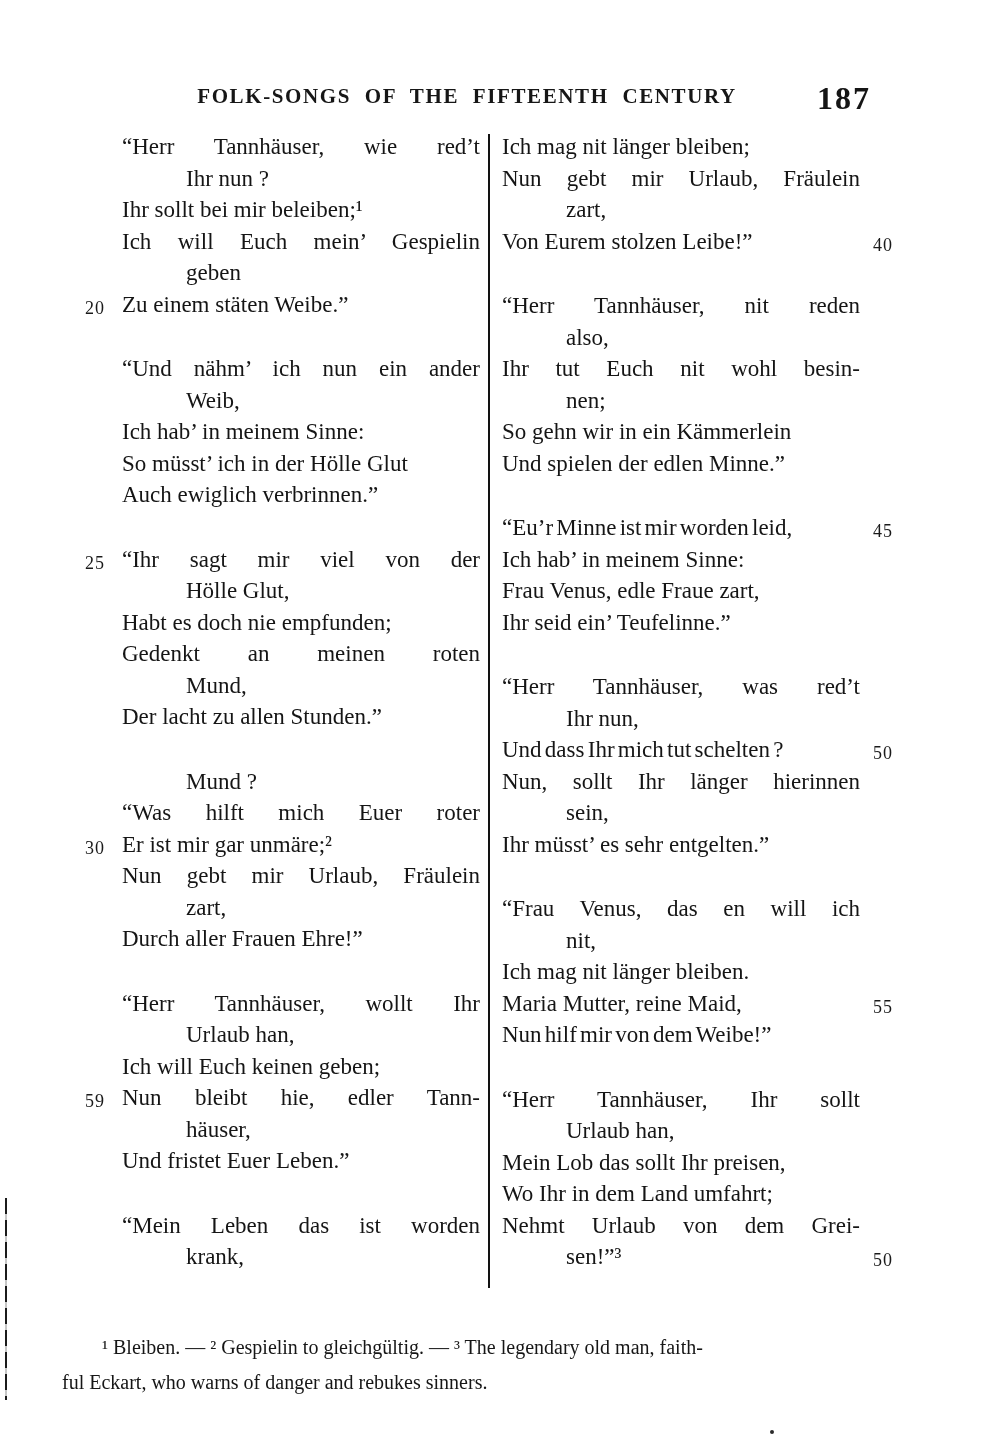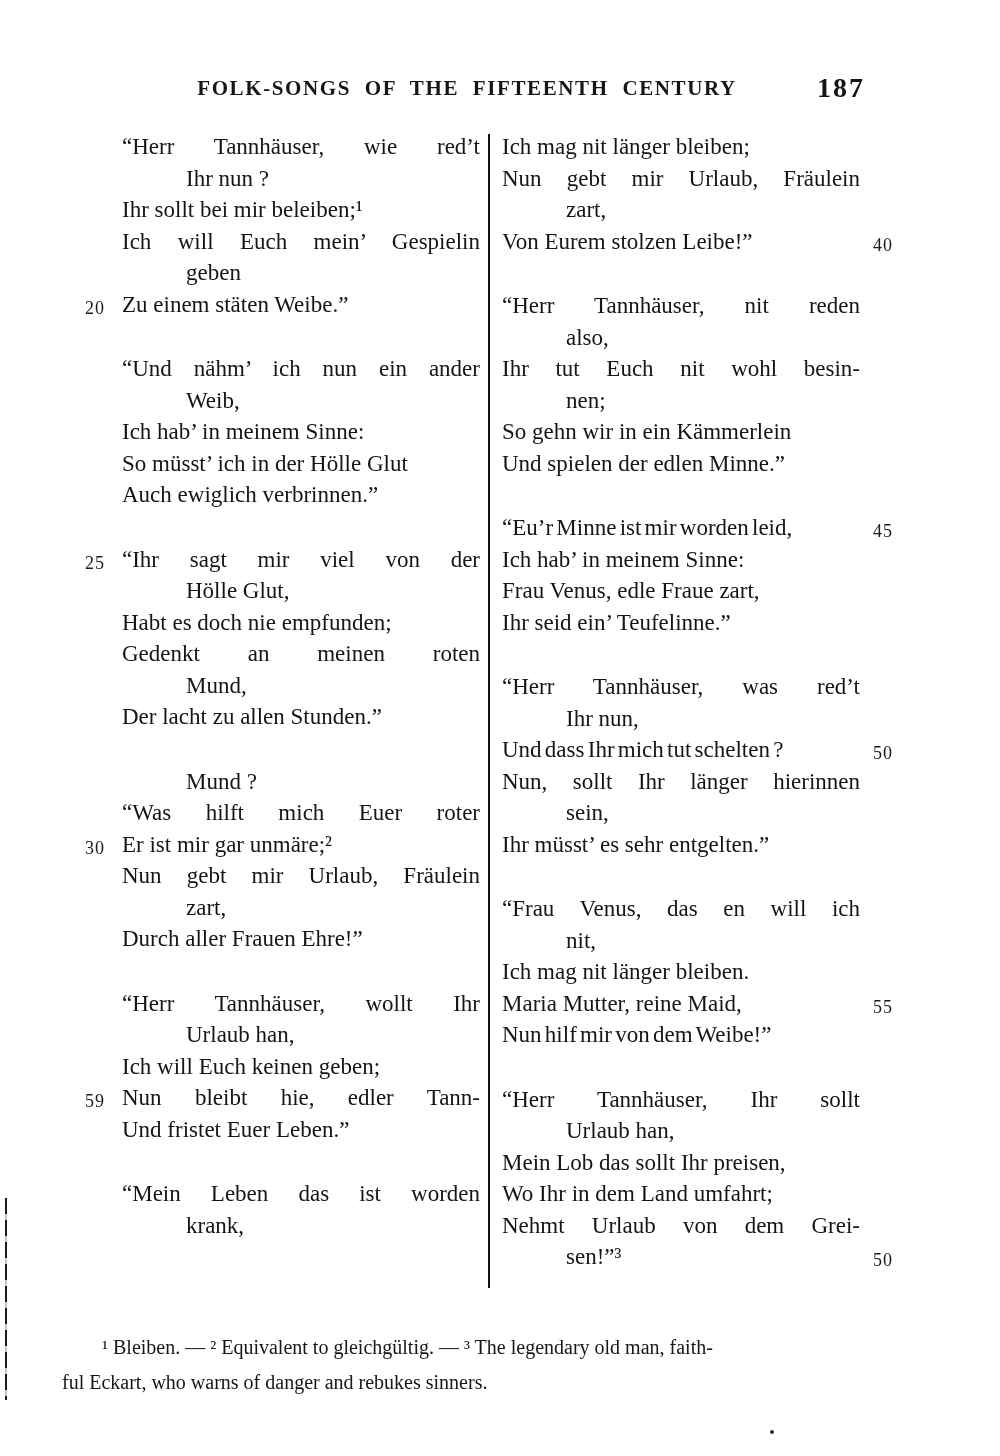--- a/index.html
+++ b/index.html
@@ -2,27 +2,27 @@
 <html><head>
 <meta charset="utf-8">
 <style>
   html,body{margin:0;padding:0;}
   body{
     width:1000px;height:1456px;position:relative;
     background:#ffffff;color:#151515;
     font-family:"Liberation Serif","DejaVu Serif",serif;
     overflow:hidden;
   }
-  .header{position:absolute;top:76px;left:0;width:1000px;height:34px;}
+  .header{position:absolute;top:84px;left:0;width:1000px;height:34px;}
   .title{
     position:absolute;left:467px;top:0;transform:translateX(-50%);
     white-space:nowrap;font-size:21px;font-weight:700;
     letter-spacing:1.6px;word-spacing:7px;color:#161616;
   }
-  .pagenum{position:absolute;left:817px;top:-4px;font-size:28px;letter-spacing:2px;font-weight:600;}
+  .pagenum{position:absolute;left:817px;top:-4px;font-size:32px;letter-spacing:2px;font-weight:600;}
   .col{position:absolute;top:131px;width:358px;font-size:23px;}
   .col-left{left:122px;}
   .col-right{left:502px;}
   .divider{position:absolute;left:488px;top:134px;width:2px;height:1154px;background:#121212;}
   .stanza{margin-bottom:33px;}
   .vline{position:relative;line-height:31.5px;}
   .vline.just{text-align:justify;text-align-last:justify;}
   .vline.tight{word-spacing:-2.5px;}
   .cont{padding-left:64px;}
   .lnum{
@@ -81,20 +81,21 @@
       <div class="vline"><span class="lnum">30</span><span class="vtext">Er ist mir gar unmäre;²</span></div>
       <div class="vline just tight"><span class="vtext">Nun gebt mir Urlaub, Fräulein</span></div>
       <div class="vline cont"><span class="vtext">zart,</span></div>
       <div class="vline"><span class="vtext">Durch aller Frauen Ehre!”</span></div>
     </div>
     <div class="stanza">
       <div class="vline just"><span class="vtext">“Herr Tannhäuser, wollt Ihr</span></div>
       <div class="vline cont"><span class="vtext">Urlaub han,</span></div>
       <div class="vline"><span class="vtext">Ich will Euch keinen geben;</span></div>
       <div class="vline just"><span class="lnum">59</span><span class="vtext">Nun bleibt hie, edler Tann-</span></div>
+      <div class="vline cont"><span class="vtext">häuser,</span></div>
       <div class="vline"><span class="vtext">Und fristet Euer Leben.”</span></div>
     </div>
     <div class="stanza">
       <div class="vline just"><span class="vtext">“Mein Leben das ist worden</span></div>
       <div class="vline cont"><span class="vtext">krank,</span></div>
     </div>
   </div>
 <div class="divider"></div>
 <div class="col col-right">
     <div class="stanza">
@@ -136,18 +137,18 @@
       <div class="vline just"><span class="vtext">“Herr Tannhäuser, Ihr sollt</span></div>
       <div class="vline cont"><span class="vtext">Urlaub han,</span></div>
       <div class="vline"><span class="vtext">Mein Lob das sollt Ihr preisen,</span></div>
       <div class="vline"><span class="vtext">Wo Ihr in dem Land umfahrt;</span></div>
       <div class="vline just"><span class="vtext">Nehmt Urlaub von dem Grei-</span></div>
       <div class="vline cont"><span class="lnum">50</span><span class="vtext">sen!”³</span></div>
     </div>
   </div>
 
 <div class="footnote">
-    <div class="fline"><span>¹ </span><span class="fitalic">Bleiben.</span><span> — ² Equivalent to </span><span class="fitalic">gleichgültig.</span><span> — ³ The legendary old man, faith-</span></div>
+    <div class="fline"><span>¹ </span><span class="fitalic">Bleiben.</span><span> — ² Gespielin to </span><span class="fitalic">gleichgültig.</span><span> — ³ The legendary old man, faith-</span></div>
     <div class="fline"><span>ful Eckart, who warns of danger and rebukes sinners.</span></div>
   </div>
 
 <div class="artifact"></div>
 <div class="speck"></div>
 
 </body></html>

